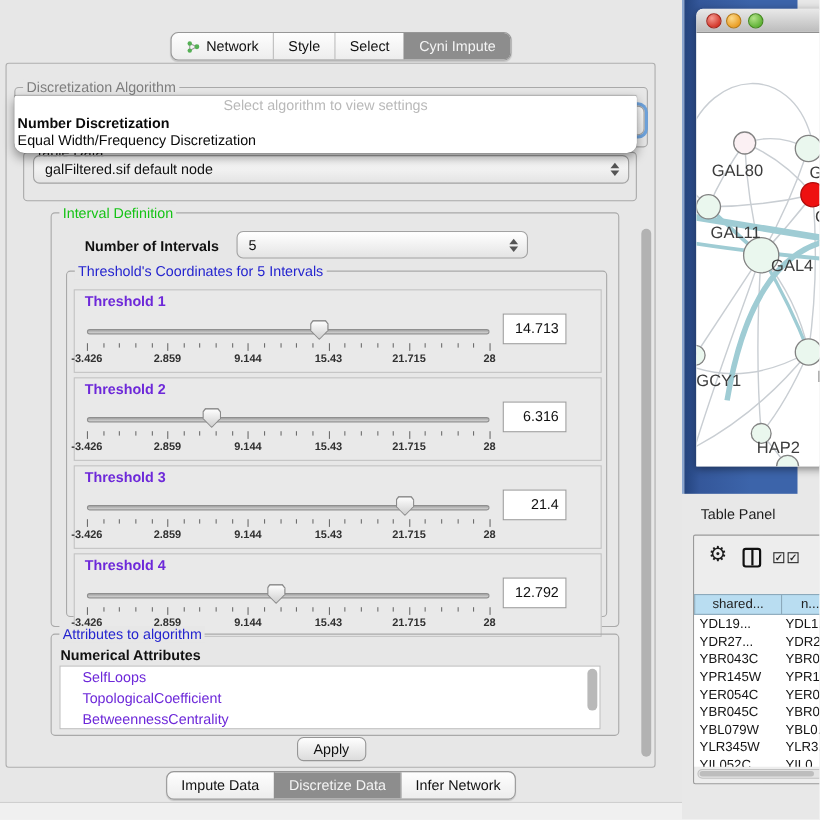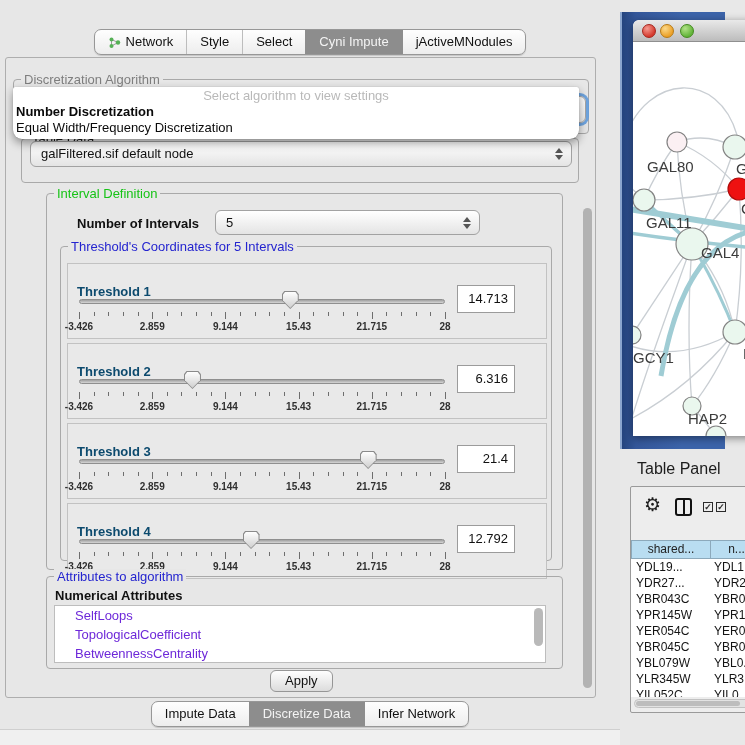--- a/index.html
+++ b/index.html
@@ -39,21 +39,21 @@
   
   .mac-combo{position:absolute;background:linear-gradient(#ffffff,#e4e4e4);border:1px solid #a2a2a2;border-radius:6px;font-size:13px;color:#111;}
   .mac-combo .val{position:absolute;left:10px;top:0;line-height:24px;}
   .arrows{position:absolute;top:50%;transform:translateY(-50%);width:8px;height:12px;}
   .tri-up,.tri-down{position:absolute;left:0;width:0;height:0;border-left:4px solid transparent;border-right:4px solid transparent;}
   .tri-up{top:0;border-bottom:5px solid #555;}
   .tri-down{bottom:0;border-top:5px solid #555;}
 
   
   .thr-panel{position:absolute;left:6px;width:480px;height:76px;border:1px solid #c2c2c2;background:#e9e9e9;}
-  .thr-label{position:absolute;left:9px;top:20px;font-size:13px;font-weight:bold;color:#0c4a6e;}
+  .thr-label{position:absolute;left:9px;top:2px;font-size:13px;font-weight:bold;color:#6d28d9;}
   .thr-slider{position:absolute;left:11px;top:26px;width:366px;height:46px;}
   .track{position:absolute;left:0;top:9px;width:100%;height:5px;border:1px solid #8f8f8f;border-radius:3px;background:linear-gradient(#9f9f9f,#d6d6d6);}
   .thumb{position:absolute;top:1px;width:17px;height:18px;clip-path:polygon(15% 0,85% 0,100% 18%,100% 52%,50% 100%,0 52%,0 18%);background:#8a8a8a;}
   .thumb-in{position:absolute;left:1px;top:1px;right:1px;bottom:1px;clip-path:polygon(15% 0,85% 0,100% 18%,100% 52%,50% 100%,0 52%,0 18%);background:linear-gradient(#fefefe,#cfcfcf);}
   .ticks{position:absolute;left:0;top:22px;width:100%;height:8px;}
   .tick{position:absolute;width:1px;background:#6e6e6e;top:0;height:4px;}
   .tick.major{height:7px;}
   .tick-labels{position:absolute;left:0;top:31px;width:100%;height:12px;}
   .tick-lab{position:absolute;transform:translateX(-50%);font-size:10px;font-weight:bold;color:#303030;white-space:nowrap;}
   .thr-value{position:absolute;left:389px;top:21px;width:58px;height:28px;background:#fff;border:1px solid #9b9b9b;font-size:13px;color:#111;text-align:right;line-height:26px;padding-right:6px;}
@@ -65,31 +65,31 @@
 
   .mac-btn{position:absolute;height:22px;line-height:20px;padding:0 14px;background:linear-gradient(#fefefe,#dcdcdc);border:1px solid #969696;border-radius:6px;font-size:13px;color:#111;text-align:center;}
 
   #cp-vscroll{position:absolute;left:577px;top:150px;width:9px;height:480px;border-radius:5px;background:#b2b2b2;}
 
   #bottom-tab-bar{position:absolute;left:0;top:701px;width:620px;display:flex;justify-content:center;}
   #cp-footer{position:absolute;left:0;top:729px;width:620px;height:16px;background:#f0f0f0;border-top:1px solid #cfcfcf;}
 
   
   #right-side{position:absolute;left:620px;top:0;width:125px;height:745px;background:#e8e8e8;}
-  #desktop{position:absolute;left:0;top:12px;width:105px;height:449px;background:linear-gradient(90deg,#24447e 0px,#34579a 14px,#3c64aa 60px);border-left:2px solid #8ba6cf;text-align:center;}
+  #desktop{position:absolute;left:0;top:0;width:105px;height:449px;background:linear-gradient(90deg,#24447e 0px,#34579a 14px,#3c64aa 60px);border-left:2px solid #8ba6cf;text-align:center;}
   #net-window{position:absolute;left:11px;top:8px;width:130px;height:416px;background:#fff;border-radius:6px 6px 0 0;box-shadow:0 2px 8px rgba(0,0,0,.45);overflow:hidden;}
   #net-titlebar{position:absolute;left:0;top:0;width:100%;height:22px;background:linear-gradient(#e9e9e9,#bcbcbc);border-bottom:1px solid #8f8f8f;border-radius:6px 6px 0 0;}
   .tl{position:absolute;top:4px;width:14px;height:14px;border-radius:50%;}
   #tl-red{left:9px;background:radial-gradient(circle at 35% 30%,#f59a90,#d43a2e 70%);border:1px solid #a5251c;}
   #tl-yellow{left:27px;background:radial-gradient(circle at 35% 30%,#fbd98a,#eba028 70%);border:1px solid #b77a14;}
   #tl-green{left:47px;background:radial-gradient(circle at 35% 30%,#b2e287,#62b439 70%);border:1px solid #44891f;}
   #net-canvas{position:absolute;left:0;top:22px;width:130px;height:394px;background:#fff;}
 
   #table-panel{position:absolute;left:0;top:449px;width:125px;height:296px;background:#e8e8e8;}
-  #tp-title{position:absolute;left:17px;top:11px;font-size:16px;color:#1c1c1c;}
+  #tp-title{position:absolute;left:17px;top:11px;font-size:13px;color:#1c1c1c;}
   #tp-frame{position:absolute;left:10px;top:37px;width:132px;height:227px;background:#ededed;border:1px solid #9a9a9a;border-radius:2px;overflow:hidden;}
   #tp-gear{position:absolute;left:13px;top:8px;font-size:19px;color:#1d1d1d;line-height:20px;}
   #tp-split{position:absolute;left:44px;top:11px;width:17px;height:18px;border:2px solid #111;border-radius:3px;}
   #tp-split:before{content:"";position:absolute;left:50%;top:0;bottom:0;width:2px;background:#111;transform:translateX(-1px);}
   .tp-cb{position:absolute;top:15px;width:10px;height:10px;border:1.5px solid #2a2a2a;font-size:9px;line-height:9px;text-align:center;color:#2a2a2a;font-weight:bold;}
   #tp-cb1{left:72px;} #tp-cb2{left:85px;}
   #tp-table{position:absolute;left:0px;top:53px;width:132px;background:#fff;}
   .tp-hrow{display:flex;height:19px;}
   .tp-th{background:#b9ddf1;border:1px solid #8ca9bb;border-right:none;font-size:12px;color:#222;text-align:center;line-height:17px;overflow:hidden;white-space:nowrap;}
   .tp-th:last-child{border-right:1px solid #8ca9bb;}
@@ -122,23 +122,20 @@
             <span>Network</span>
           </div>
           <div class="tab">
             <span>Style</span>
           </div>
           <div class="tab">
             <span>Select</span>
           </div>
           <div class="tab sel">
             <span>Cyni Impute</span>
-          </div>
-          <div class="tab">
-            <span>jActiveMNodules</span>
           </div>
         </div>
     </div>
 
     <div id="content-frame">
 
       <div class="grp" style="left:7px;top:21px;width:576px;height:55px;">
         <span class="grp-title t-gray">Discretization Algorithm</span>
       </div>
       <div id="ghost-combo">

